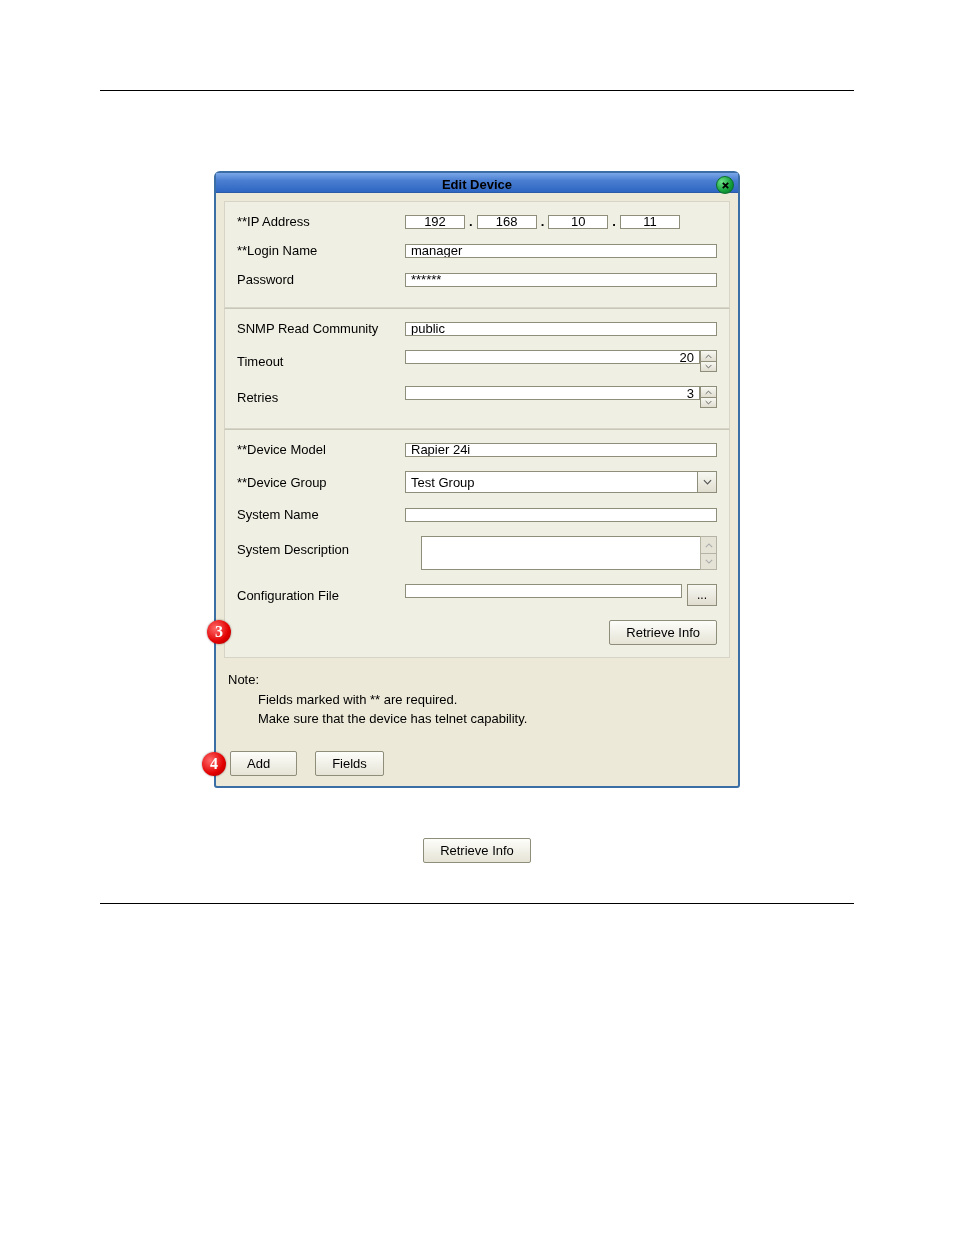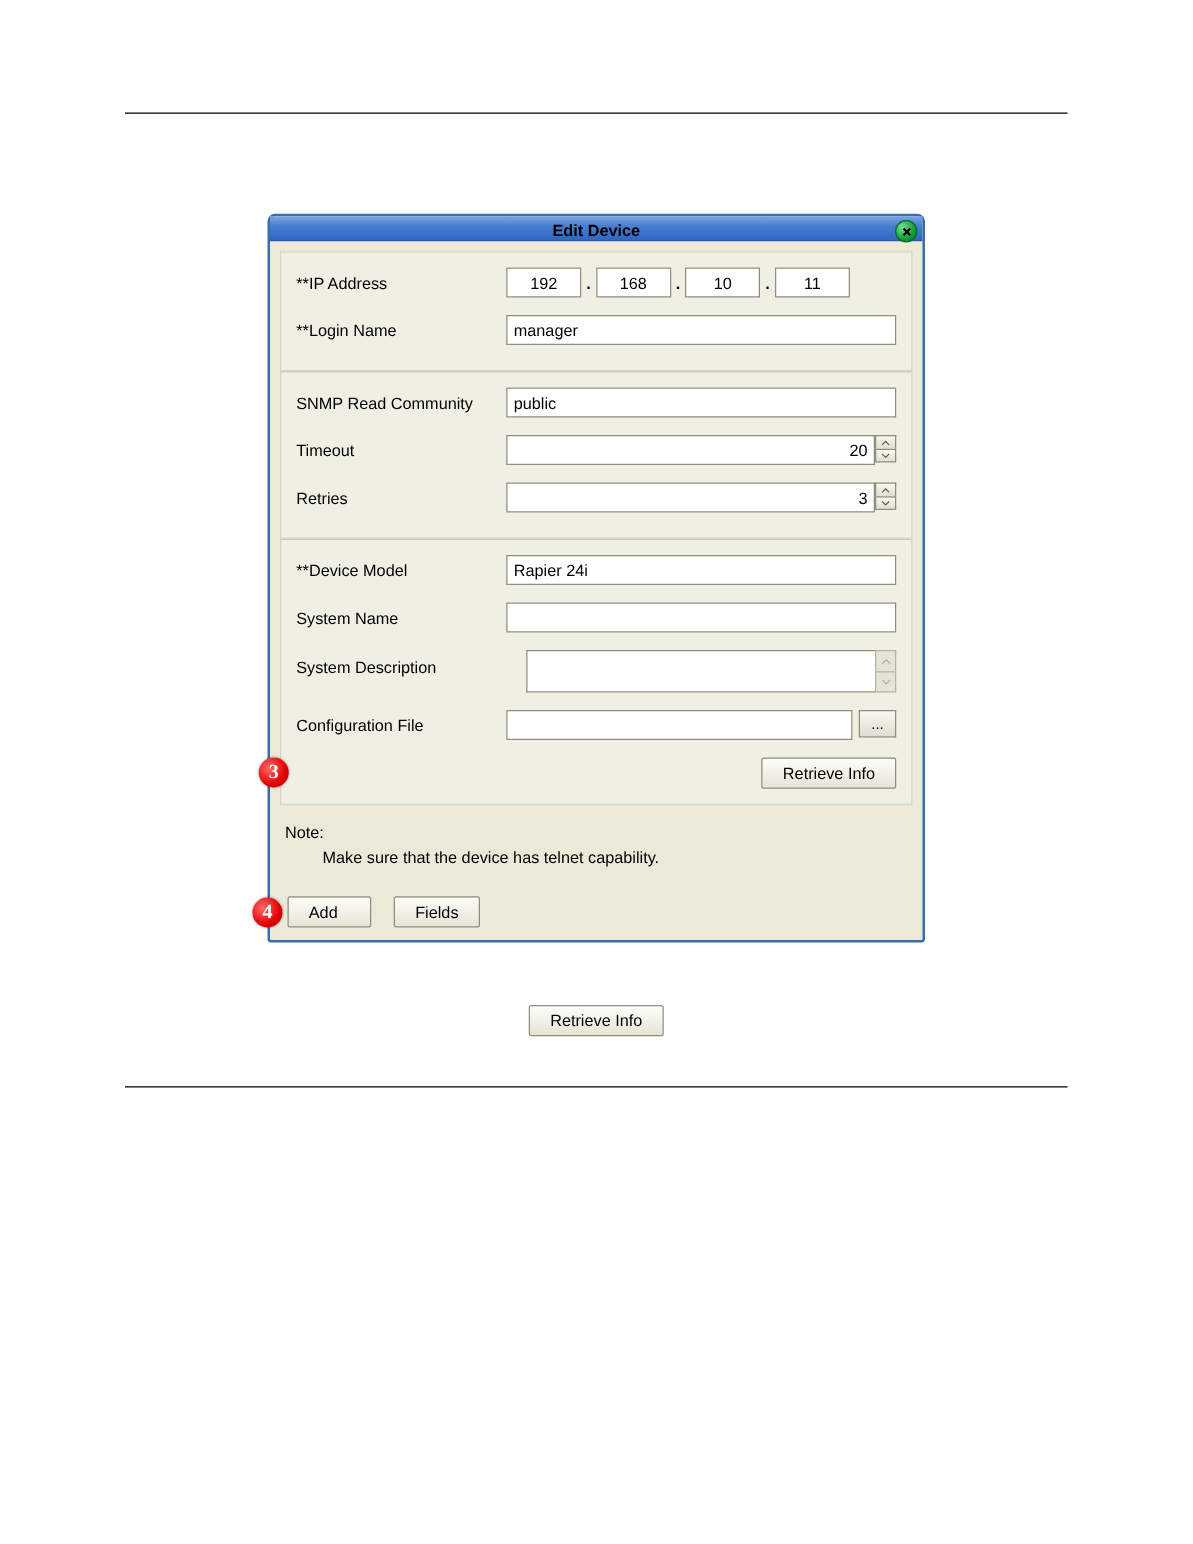--- a/index.html
+++ b/index.html
@@ -77,21 +77,21 @@
     width: 168px;
     flex-shrink: 0;
     font-size: 13px;
   }
   .field { flex: 1; display: flex; align-items: center; }
   input[type=text], input[type=password] {
     font-family: inherit;
     font-size: 13px;
     border: 1px solid #8e8e7a;
     padding: 3px 5px;
-    height: 24px;
+    height: 14px;
     background: #fff;
   }
   .ip-octet {
     width: 60px;
     text-align: center;
   }
   .dot { margin: 0 4px; font-weight: bold; }
   .wide { width: 100%; }
   .readonly {
     background: #c0c0c0;
@@ -280,20 +280,26 @@
             <span class="dot">.</span>
             <input type="text" class="ip-octet" value="11" style="">
           </div>
         </div>
         <div class="row">
           <div class="lbl">**Login Name</div>
           <div class="field">
               <input type="text" class="wide" value="manager" style="">
             </div>
         </div>
+        <div class="row">
+          <div class="lbl">Password</div>
+          <div class="field">
+              <input type="text" class="wide" value="******" style="">
+            </div>
+        </div>
       </div>
 
       <div class="pane">
         <div class="row">
           <div class="lbl">SNMP Read Community</div>
           <div class="field">
               <input type="text" class="wide" value="public" style="">
             </div>
         </div>
         <div class="row">
@@ -339,20 +345,33 @@
       </div>
 
       <div class="pane">
         <div class="row">
           <div class="lbl">**Device Model</div>
           <div class="field">
               <input type="text" class="wide readonly" readonly="" value="Rapier 24i" style="">
             </div>
         </div>
         <div class="row">
+          <div class="lbl">**Device Group</div>
+          <div class="field">
+            <div class="combo">
+              <input type="text" value="Test Group" style="">
+              <div class="combo-btn">
+                <svg viewBox="0 0 10 6" width="9" height="6">
+                    <path d="M1 1 L5 5 L9 1" stroke="#555" stroke-width="1.3" fill="none"></path>
+                  </svg>
+              </div>
+            </div>
+          </div>
+        </div>
+        <div class="row">
           <div class="lbl">System Name</div>
           <div class="field">
               <input type="text" class="wide" value="" style="">
             </div>
         </div>
         <div class="row tall">
           <div class="lbl" style="padding-top:6px">System Description</div>
           <div class="field">
             <div class="textarea-wrap">
               <div class="textarea-main"></div>
@@ -381,20 +400,21 @@
           </div>
         </div>
         <div class="retrieve-row">
           <div class="callout callout-3">3</div>
           <button class="btn">Retrieve Info</button>
         </div>
       </div>
 
       <div class="note-block">
         <div>Note:</div>
+        <div class="indent">Fields marked with ** are required.</div>
         <div class="indent">Make sure that the device has telnet capability.</div>
       </div>
 
       <div class="bottom-buttons">
         <div class="callout callout-4">4</div>
         <button class="btn" style="padding-right:26px">Add</button>
         <button class="btn">Fields</button>
       </div>
     </div>
   </div>

